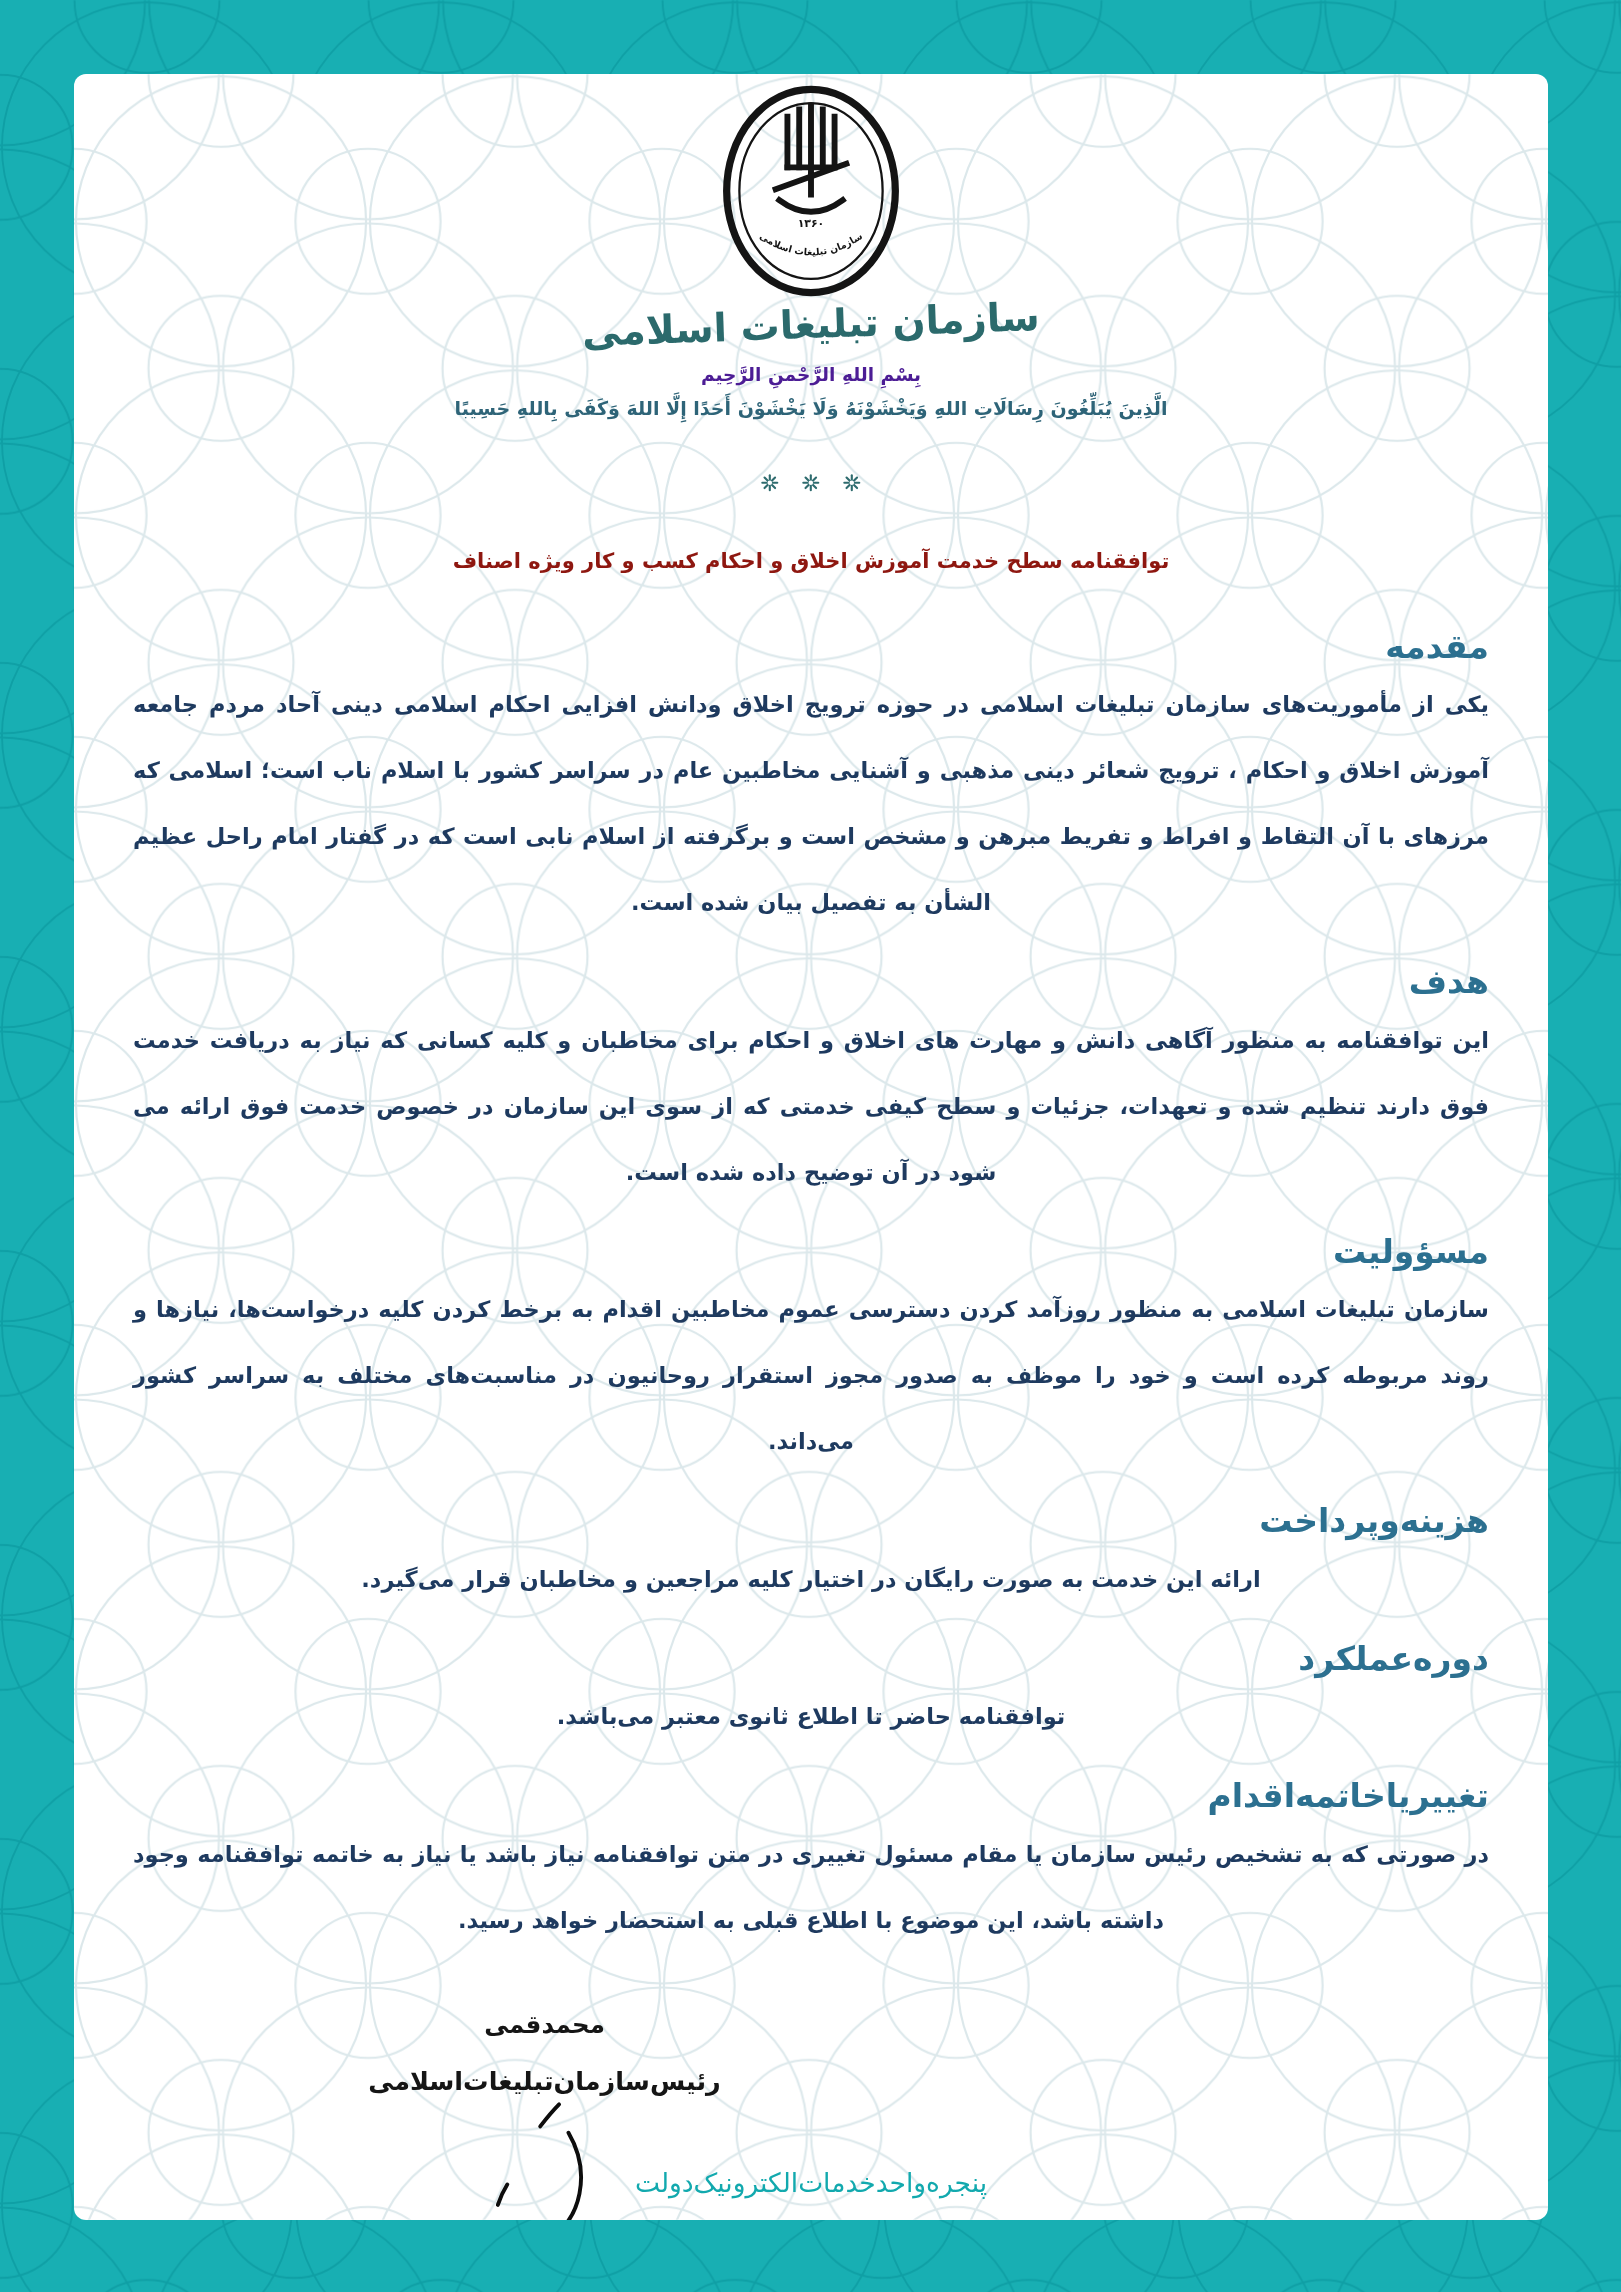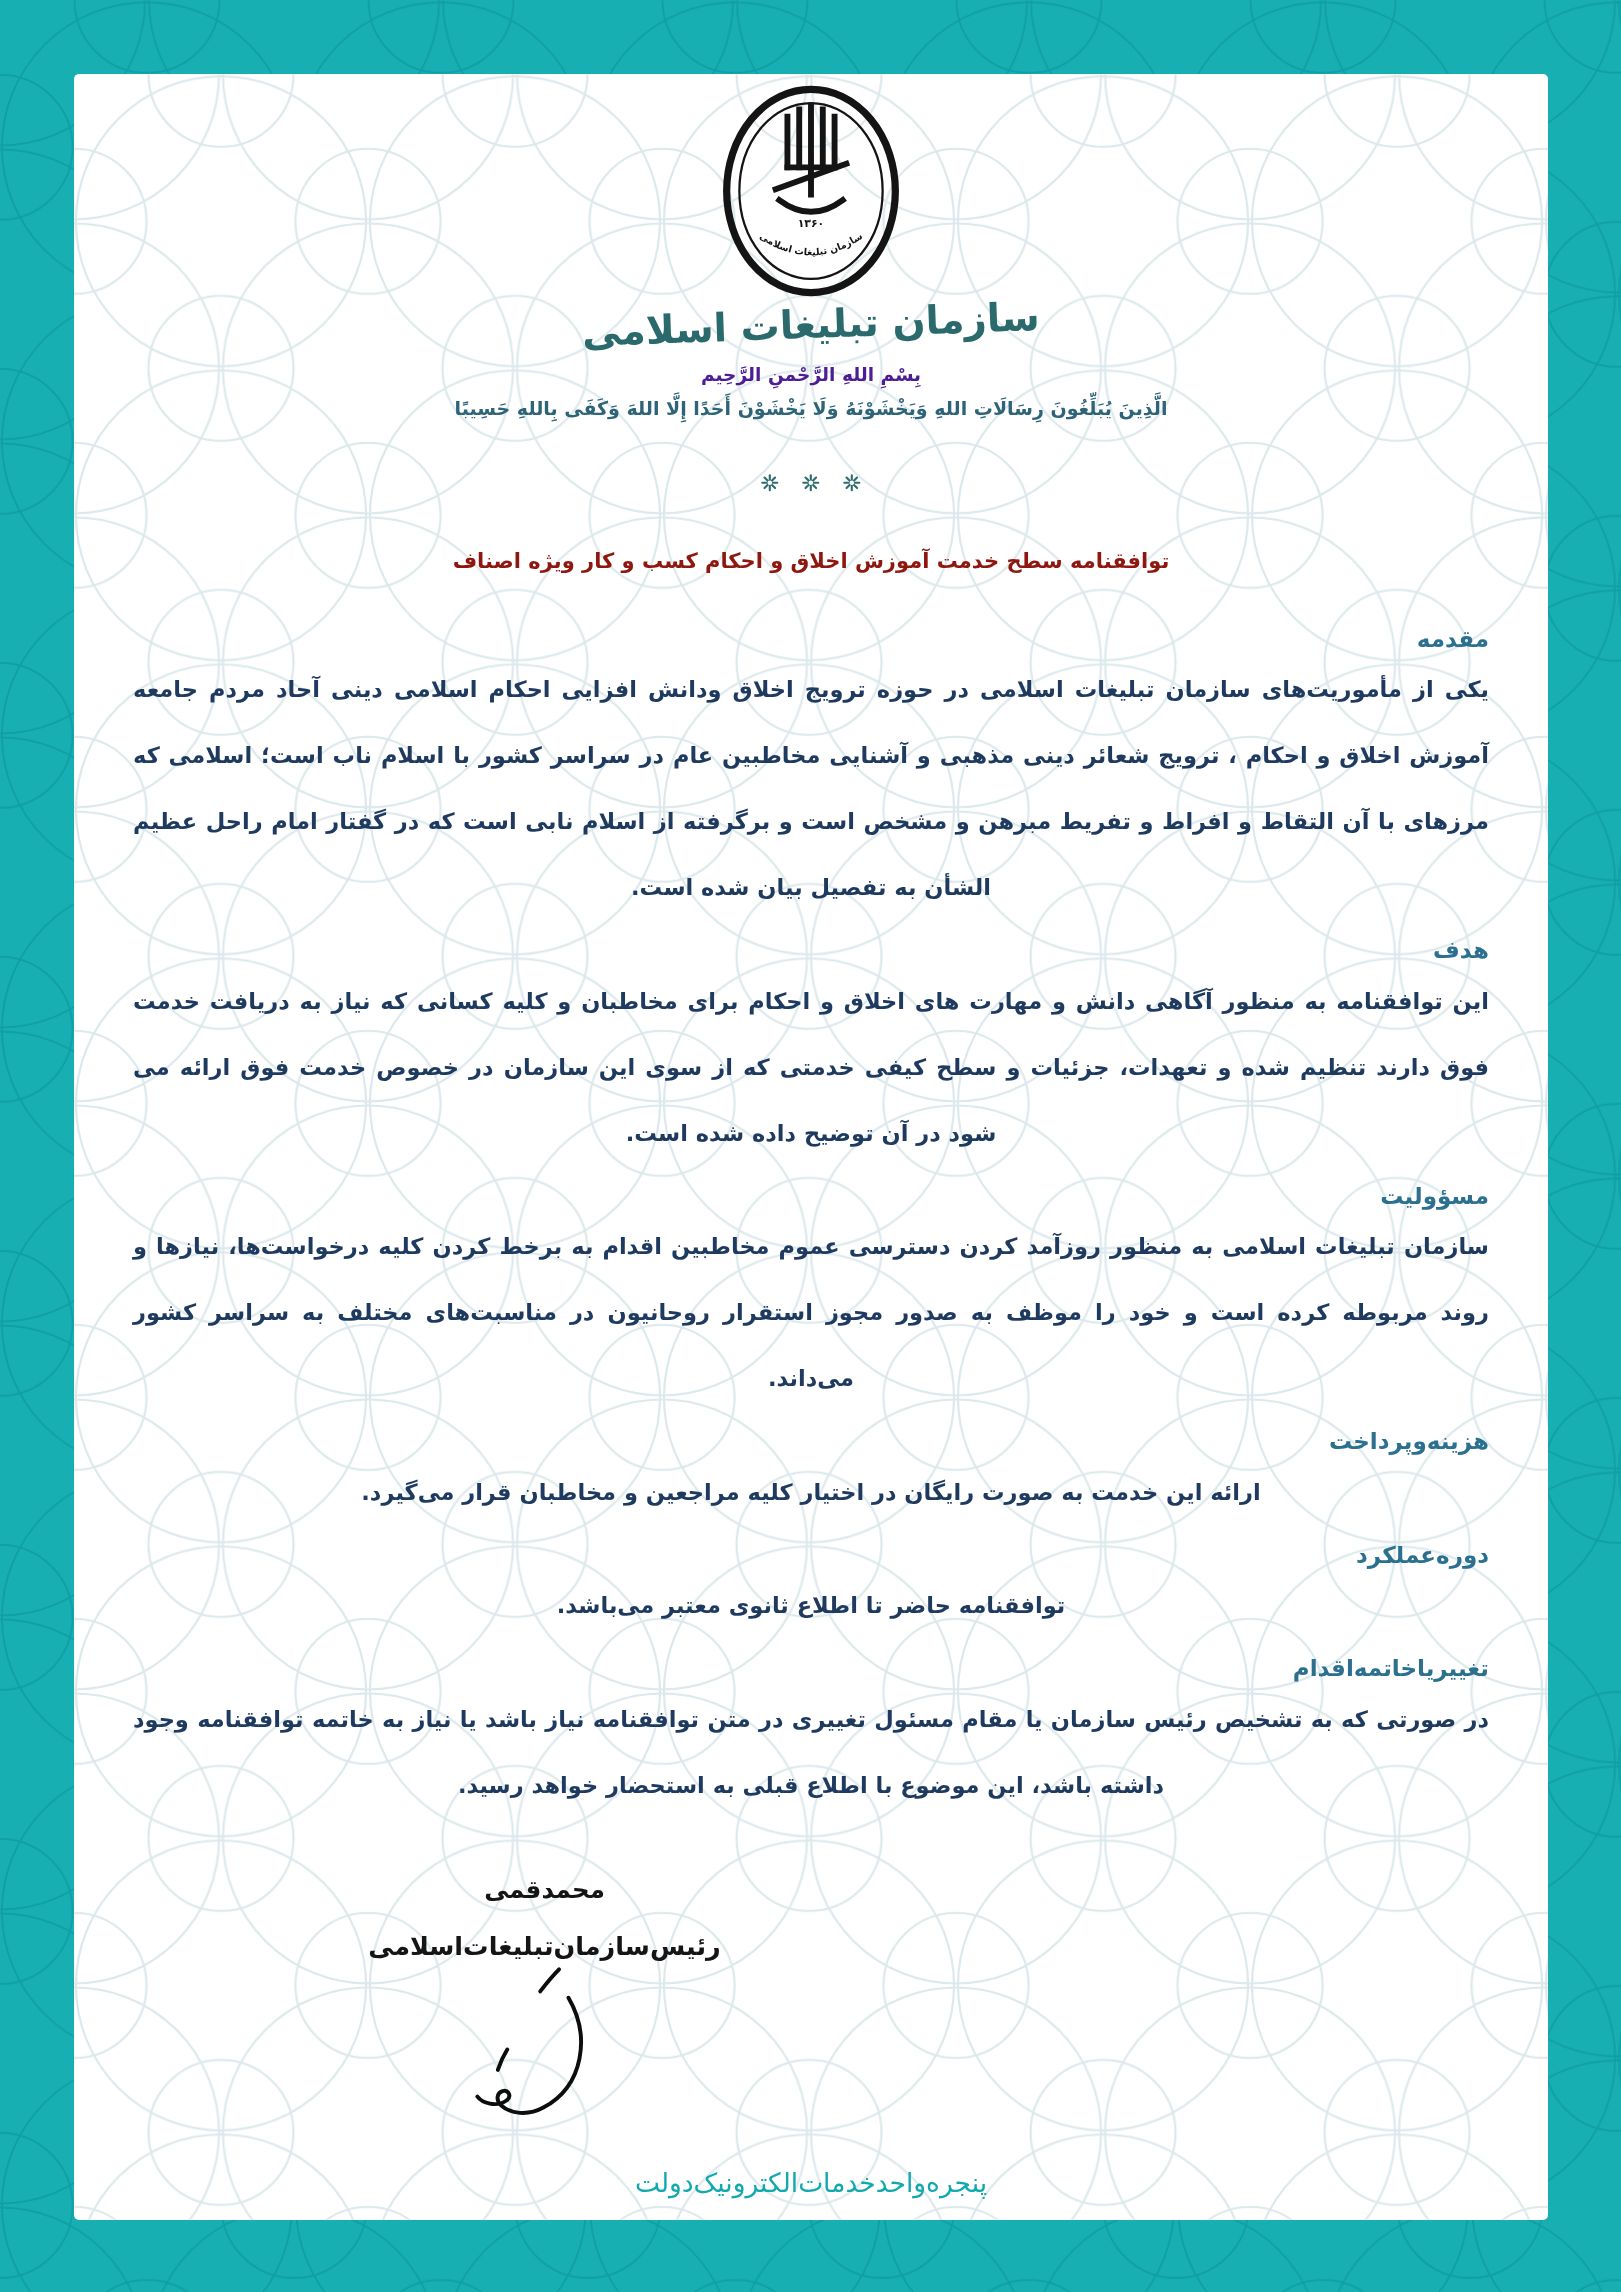--- a/index.html
+++ b/index.html
@@ -8,21 +8,21 @@
     width:1621px;height:2293px;
     background:#18AFB3;
     overflow:hidden;
     font-family:"DejaVu Sans", sans-serif;
   }
   .frame-pattern{position:absolute;left:0;top:0;z-index:0;}
   .card{
     position:absolute;left:74px;top:74px;
     width:1474px;height:2146px;
     background:#ffffff;
-    border-radius:5px;
+    border-radius:12px;
     overflow:hidden;
     z-index:1;
   }
   .card-pattern{position:absolute;left:0;top:0;z-index:0;}
   .content{
     position:relative;z-index:2;
     box-sizing:border-box;
     padding:9.8px 59px 0 59px;
     height:100%;
     direction:rtl;
@@ -55,22 +55,22 @@
   .doc-title{
     margin:57px 0 0 0;
     font-size:21px;
     color:#8E1710;
     white-space:nowrap;
     font-weight:700;
   }
   .sections{margin-top:49px;text-align:right;}
   .section{margin:0;}
   .section-heading{
-    margin:13px 0 0 0;
-    font-size:23px;
+    margin:22px 0 0 0;
+    font-size:33px;
     line-height:1.5;
     color:#2C7090;
     font-weight:700;
   }
   .section-body{
     margin:0;
     font-size:22.5px;
     line-height:66px;
     color:#1E3A5F;
     text-align:justify;

